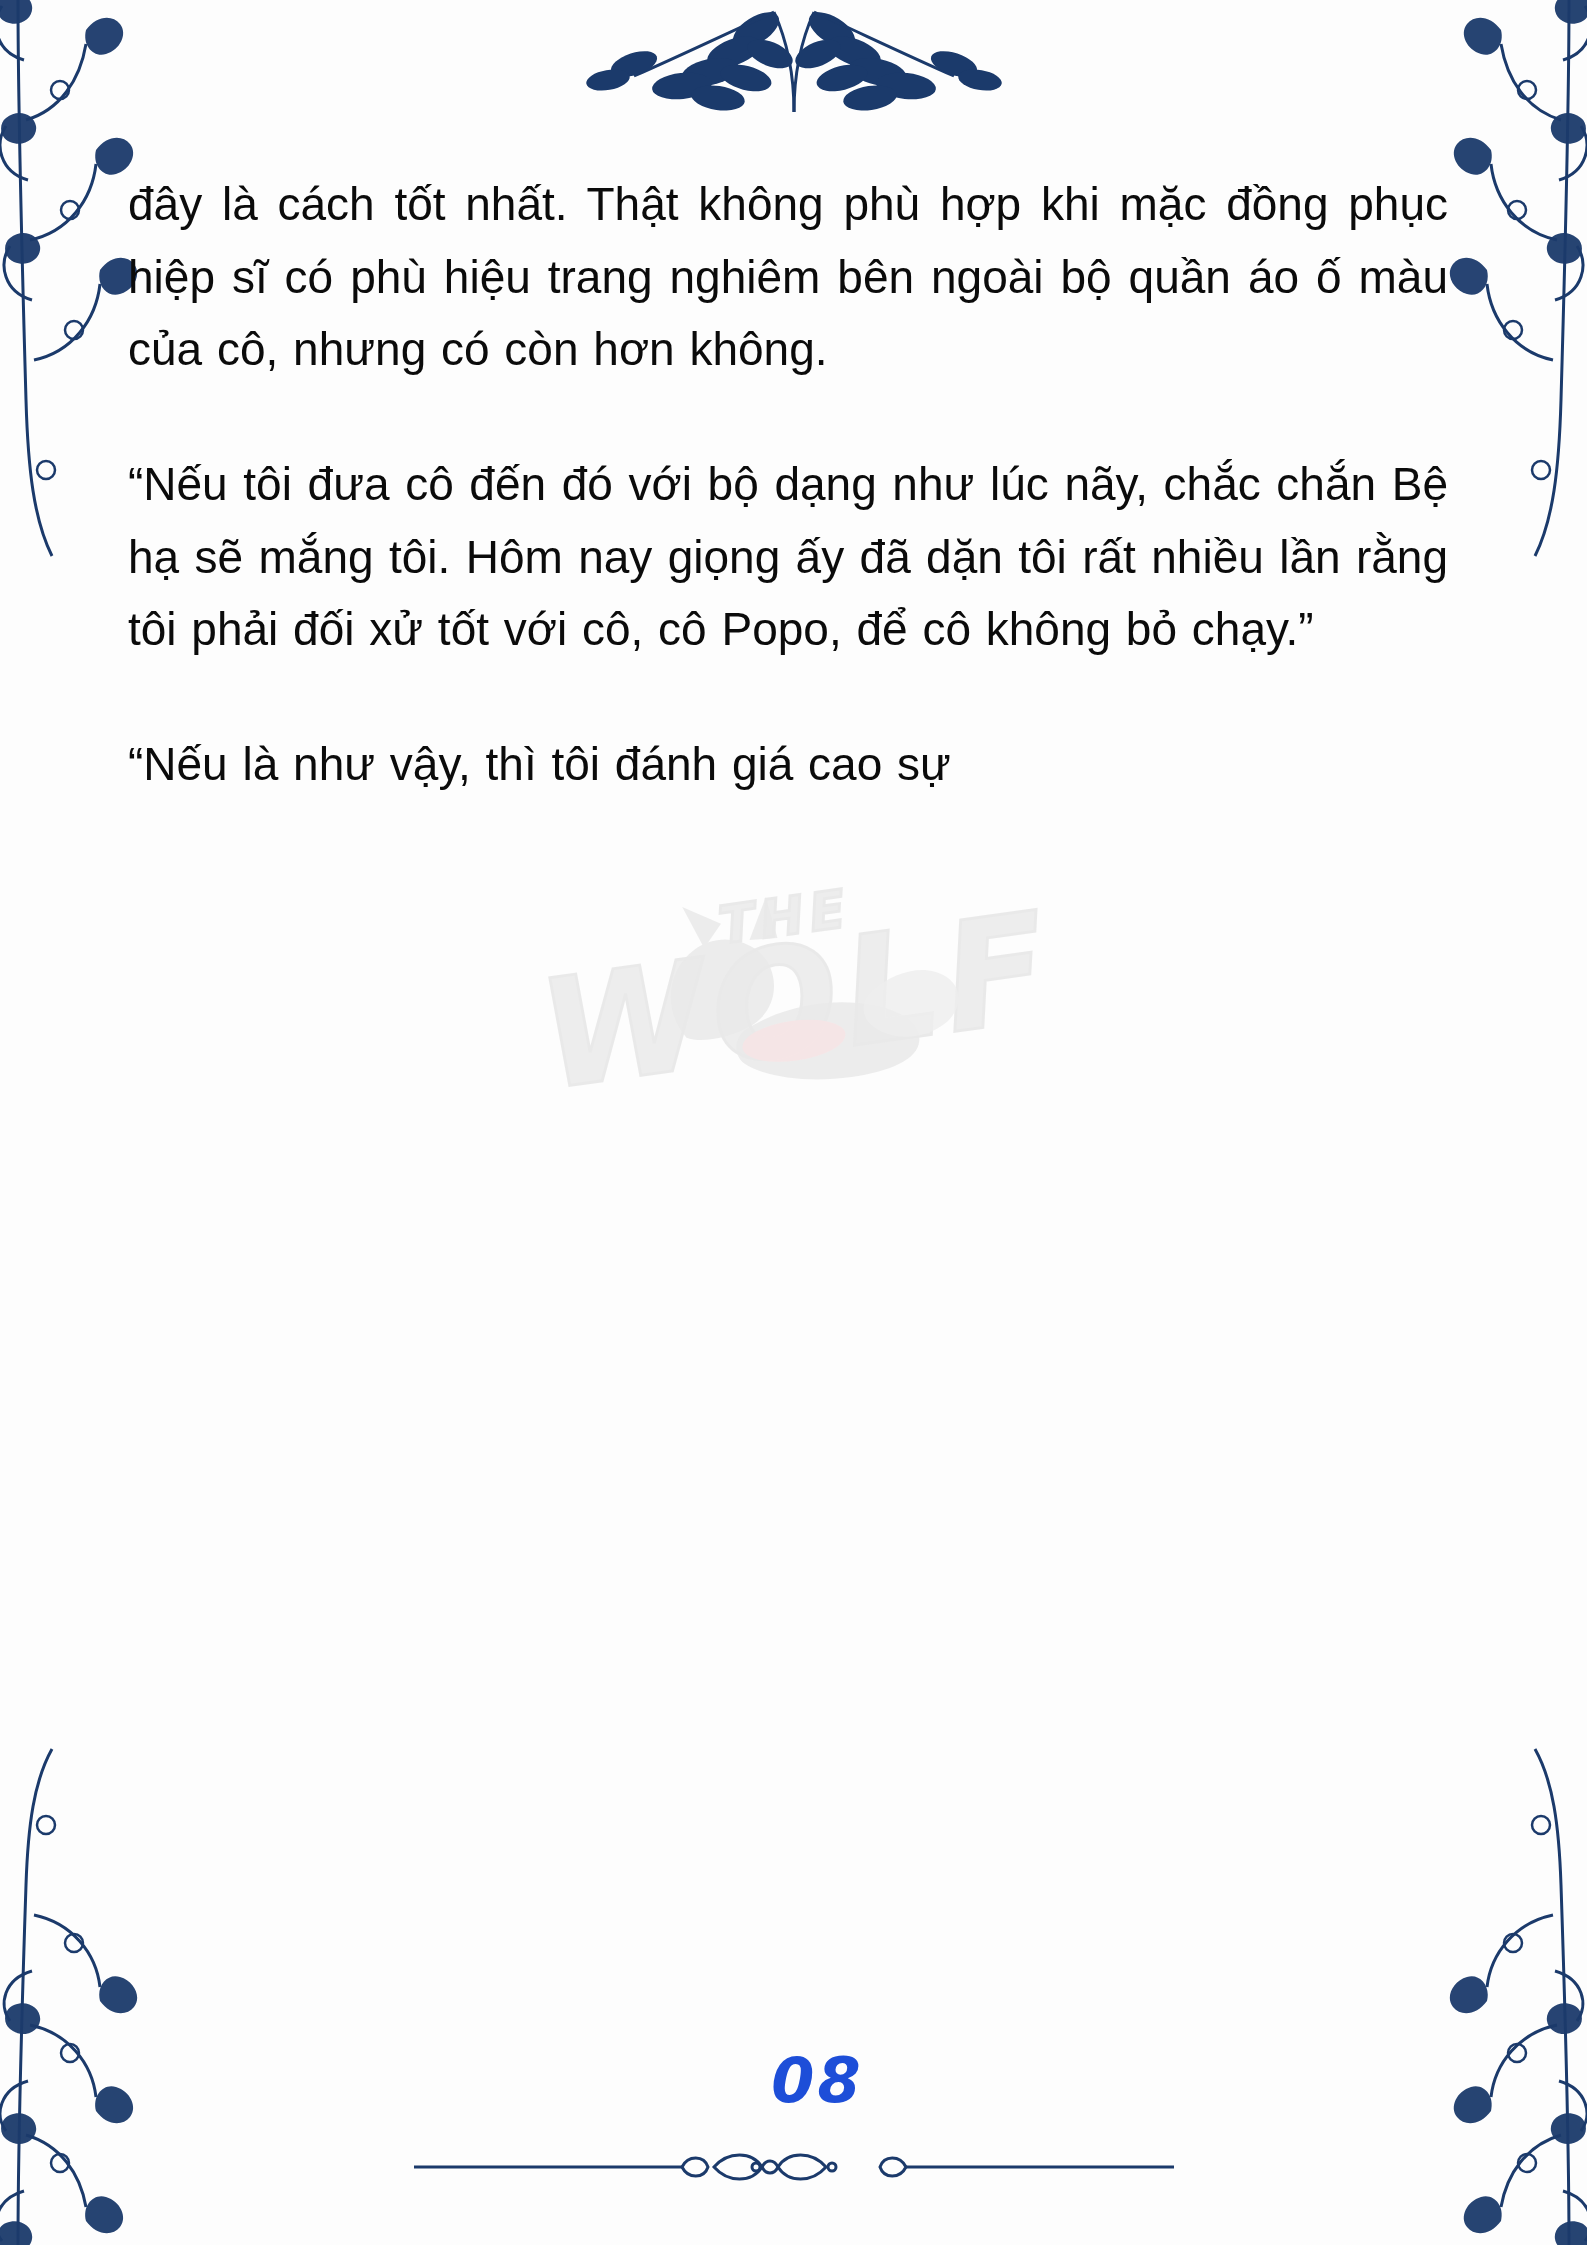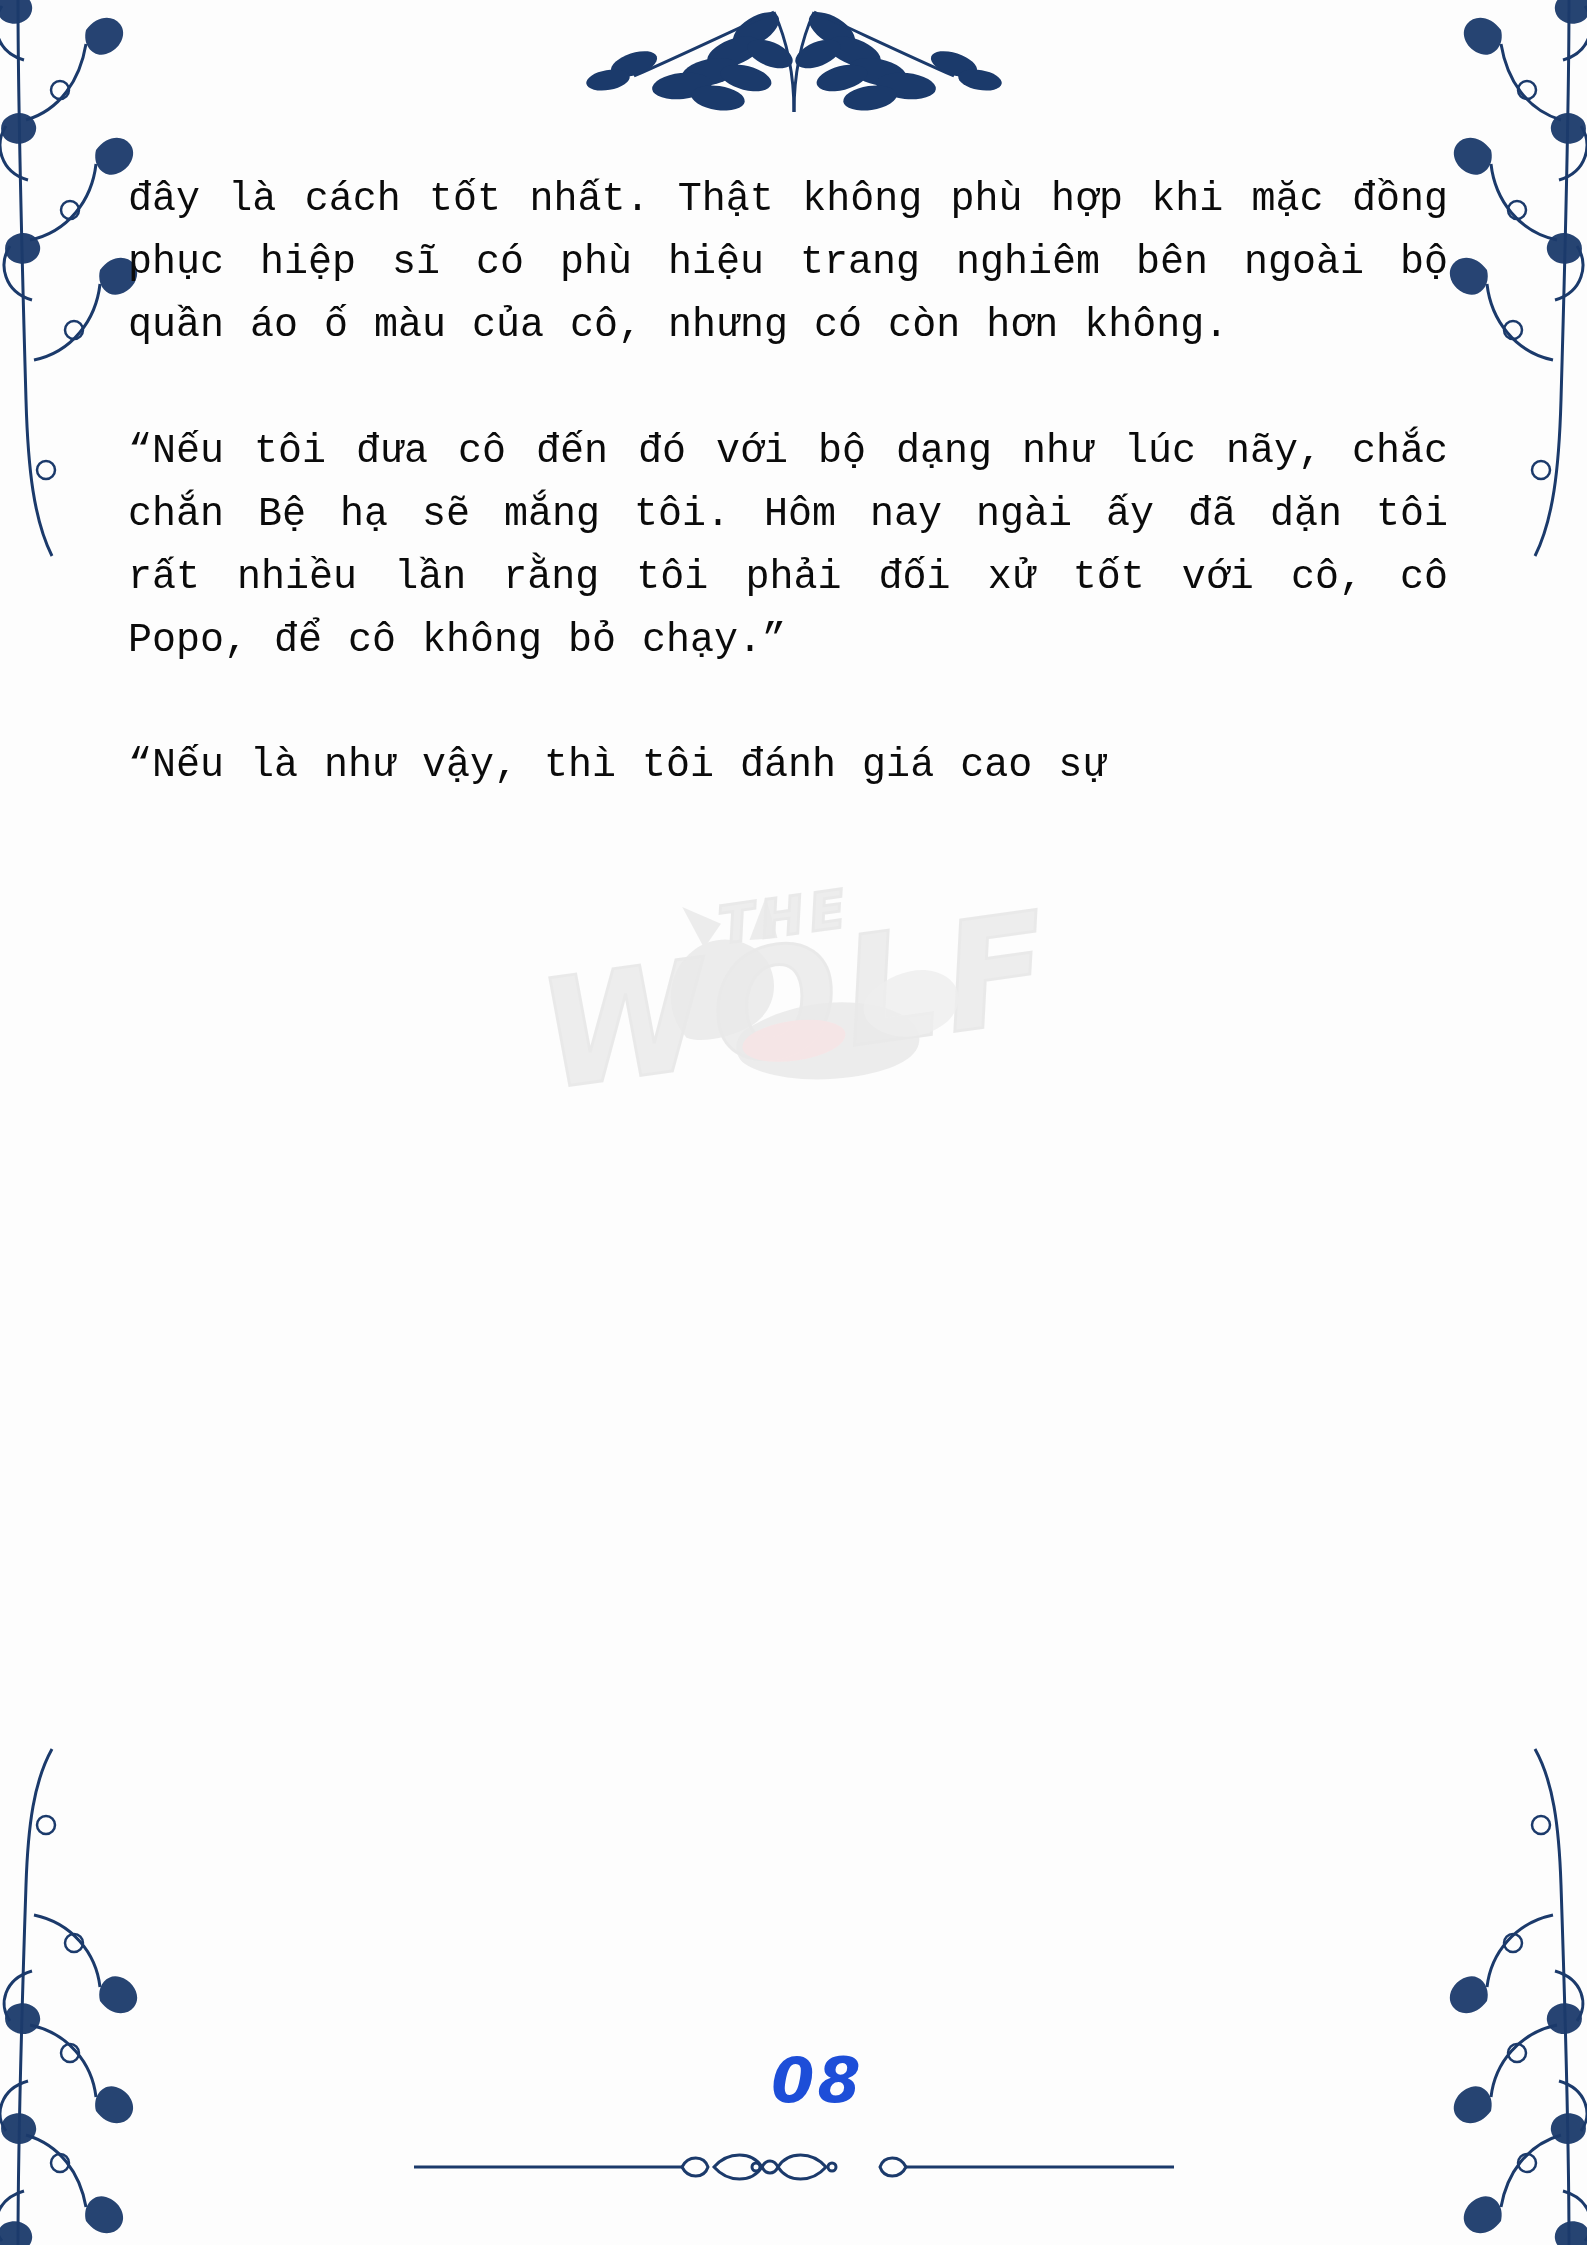--- a/index.html
+++ b/index.html
@@ -58,22 +58,22 @@
   }
 
   
   .content {
     position: absolute;
     left: 128px;
     top: 168px;
     width: 1320px;
   }
   .para {
-    font-family: Liberation Mono, monospace;
-    font-size: 40px;
+    font-family: Liberation Sans, sans-serif;
+    font-size: 46px;
     line-height: 1.58;
     color: #0b0b0b;
     text-align: justify;
     margin: 0 0 62px 0;
     word-spacing: 2px;
   }
   .para:last-child { margin-bottom: 0; }
 
   
   .page-number {
@@ -258,21 +258,21 @@
           <path d="M310 130 c26 -18 58 -20 76 -4 c16 14 10 38 -12 48 c-24 12 -56 6 -70 -12 c-8 -10 -6 -24 6 -32z"></path>
         </g>
       </svg>
     </div>
     <div class="wm-text wm-small">THE</div>
     <div class="wm-text wm-big">WOLF</div>
   </div>
 
   <div class="content">
     <p class="para">đây là cách tốt nhất. Thật không phù hợp khi mặc đồng phục hiệp sĩ có phù hiệu trang nghiêm bên ngoài bộ quần áo ố màu của cô, nhưng có còn hơn không.</p>
-    <p class="para">“Nếu tôi đưa cô đến đó với bộ dạng như lúc nãy, chắc chắn Bệ hạ sẽ mắng tôi. Hôm nay ngài ấy đã dặn tôi rất nhiều lần rằng tôi phải đối xử tốt với cô, cô Popo, để cô không bỏ chạy.”</p>
+    <p class="para">“Nếu tôi đưa cô đến đó với bộ dạng như lúc nãy, chắc chắn Bệ hạ sẽ mắng tôi. Hôm nay giọng ấy đã dặn tôi rất nhiều lần rằng tôi phải đối xử tốt với cô, cô Popo, để cô không bỏ chạy.”</p>
     <p class="para">“Nếu là như vậy, thì tôi đánh giá cao sự</p>
   </div>
 
   <div class="page-number">08</div>
 
   <div class="bottom-rule">
     <svg width="760" height="40" viewBox="0 0 760 40" fill="none" stroke="#1b3a6b" stroke-width="3">
       <path d="M0 20 L268 20"></path>
       <path d="M492 20 L760 20"></path>
       <path d="M300 20 c14 -16 38 -16 48 0 c-10 16 -34 16 -48 0z"></path>

